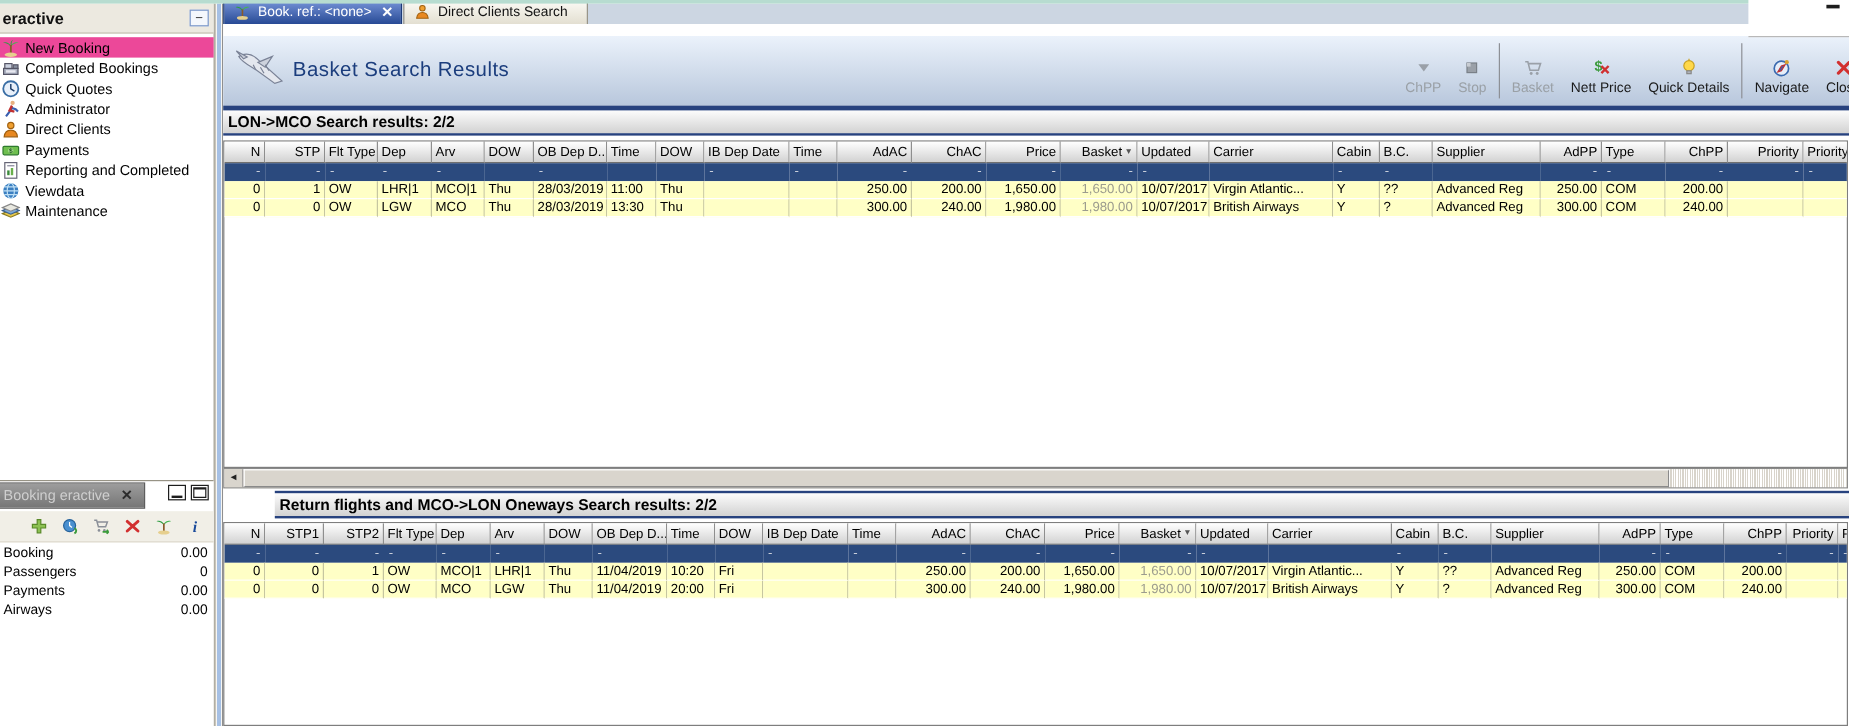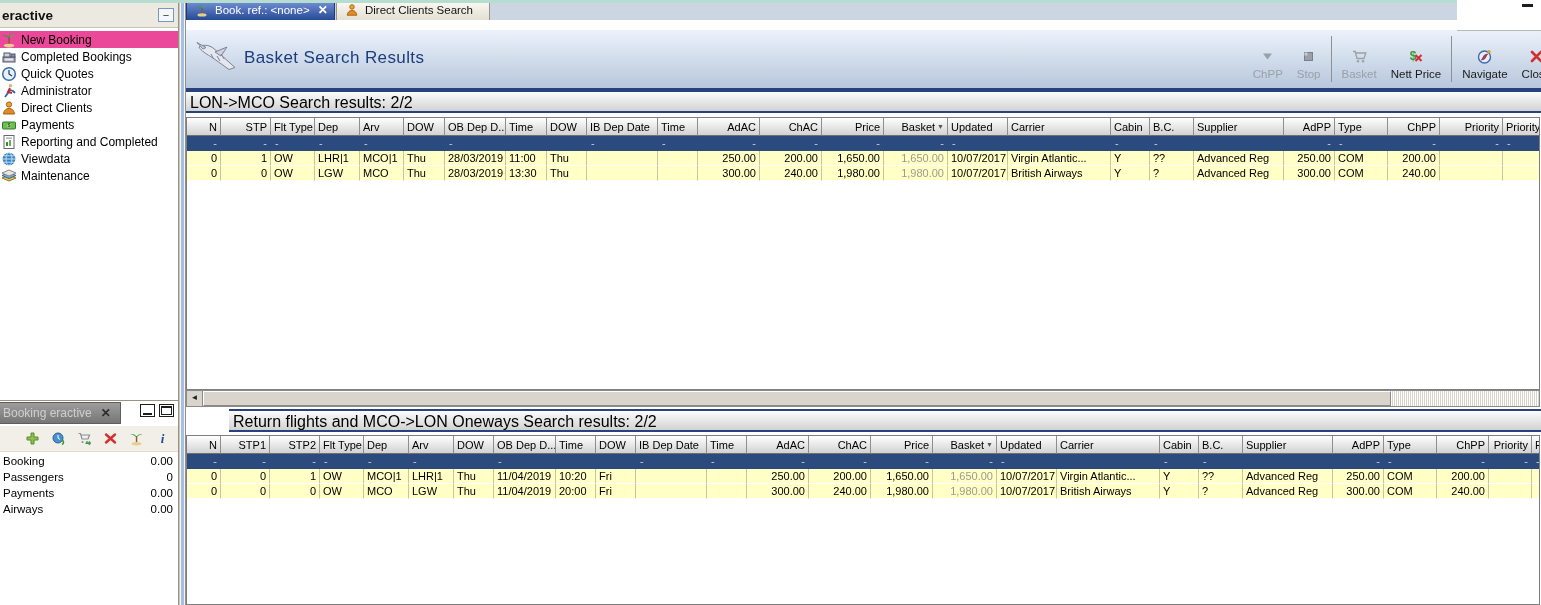--- a/index.html
+++ b/index.html
@@ -51,21 +51,21 @@
   .banner-title{position:absolute;left:58px;top:18px;font-size:17px;color:#1b3d7d;letter-spacing:.4px;white-space:nowrap;}
   .airplane{position:absolute;left:8px;top:10px;}
   .tb{position:absolute;right:0;top:4px;display:flex;align-items:stretch;height:50px;}
   .tbtn{display:flex;flex-direction:column;align-items:center;justify-content:flex-end;gap:3px;padding:3px 7px 4px 7px;font-size:11.5px;color:#1a1a1a;white-space:nowrap;cursor:default;}
   .tbtn.disabled{color:#9aa0a6;}
   .tbsep{width:1px;background:#8d9096;margin:2px 3px;}
   .tbtn.clipped{margin-right:-17px;}
   .icon16{width:17px;height:17px;}
 
   .section-bar{position:absolute;left:0;width:100%;height:23px;background:linear-gradient(#fcfcfc,#d2d2d2);
-     border-top:2px solid #27427e;border-bottom:2px solid #27427e;font-size:16px;font-weight:normal;color:#000;
+     border-top:2px solid #27427e;border-bottom:2px solid #27427e;font-size:13px;font-weight:bold;color:#000;
      padding:2px 4px;box-sizing:border-box;white-space:nowrap;}
   #sec1{top:87px;}
   #sec2{top:406px;margin-left:43px;}
 
   .grid{position:absolute;left:0;width:1354px;background:#fff;border:1px solid #7e7e7e;overflow:hidden;box-sizing:border-box;}
   #grid1{top:114px;height:273px;}
   #grid2{top:432px;height:170px;}
   .grid-row{display:flex;width:1420px;}
   .hcell{height:18px;background:linear-gradient(#ffffff,#d2d2d2);border-right:1px solid #8e8e8e;border-bottom:1px solid #6f6f6f;
      font-size:11px;padding:1px 3px;box-sizing:border-box;white-space:nowrap;overflow:hidden;display:flex;align-items:center;gap:2px;flex:none;}
@@ -290,20 +290,28 @@
               <circle cx="12" cy="13.2" r="1.2" fill="#9aa0a8"></circle>
             </svg>
           <span>Basket</span>
         </div>
         <div class="tbtn">
           <svg class="icon16" viewBox="0 0 17 17">
               <text x="6" y="11.5" font-size="12" font-weight="bold" fill="#3a9a3a" text-anchor="middle">$</text>
               <path d="M8.5 7l6 6M14.5 7l-6 6" stroke="#d03030" stroke-width="2"></path>
             </svg>
           <span>Nett Price</span>
+        </div>
+        <div class="tbtn">
+          <svg class="icon16" viewBox="0 0 17 17">
+              <circle cx="8.5" cy="6.8" r="4.3" fill="#ffd84a" stroke="#c8a020"></circle>
+              <rect x="6.7" y="11" width="3.6" height="2.4" fill="#b0b4bc" stroke="#888"></rect>
+              <path d="M8.5 1v1.4" stroke="#c8a020"></path>
+            </svg>
+          <span>Quick Details</span>
         </div>
         <div class="tbsep"></div>
         <div class="tbtn">
           <svg class="icon16" viewBox="0 0 17 17">
               <circle cx="8.5" cy="9" r="6" fill="#e8eef8" stroke="#3a6ab0" stroke-width="1.4"></circle>
               <path d="M5.5 12l3-1 3-5-3 1Z" fill="#3a60b0" stroke="#c03030"></path>
               <circle cx="13" cy="3.8" r="1.7" fill="#d8a030"></circle>
             </svg>
           <span>Navigate</span>
         </div>

